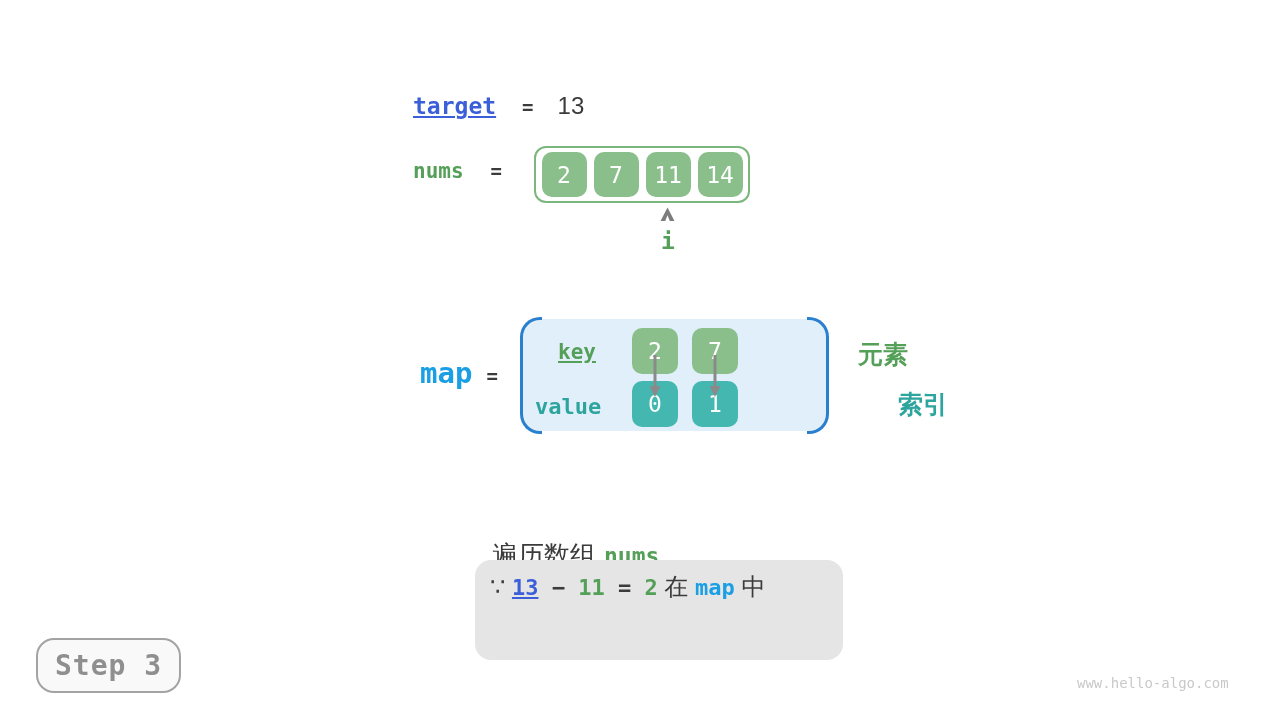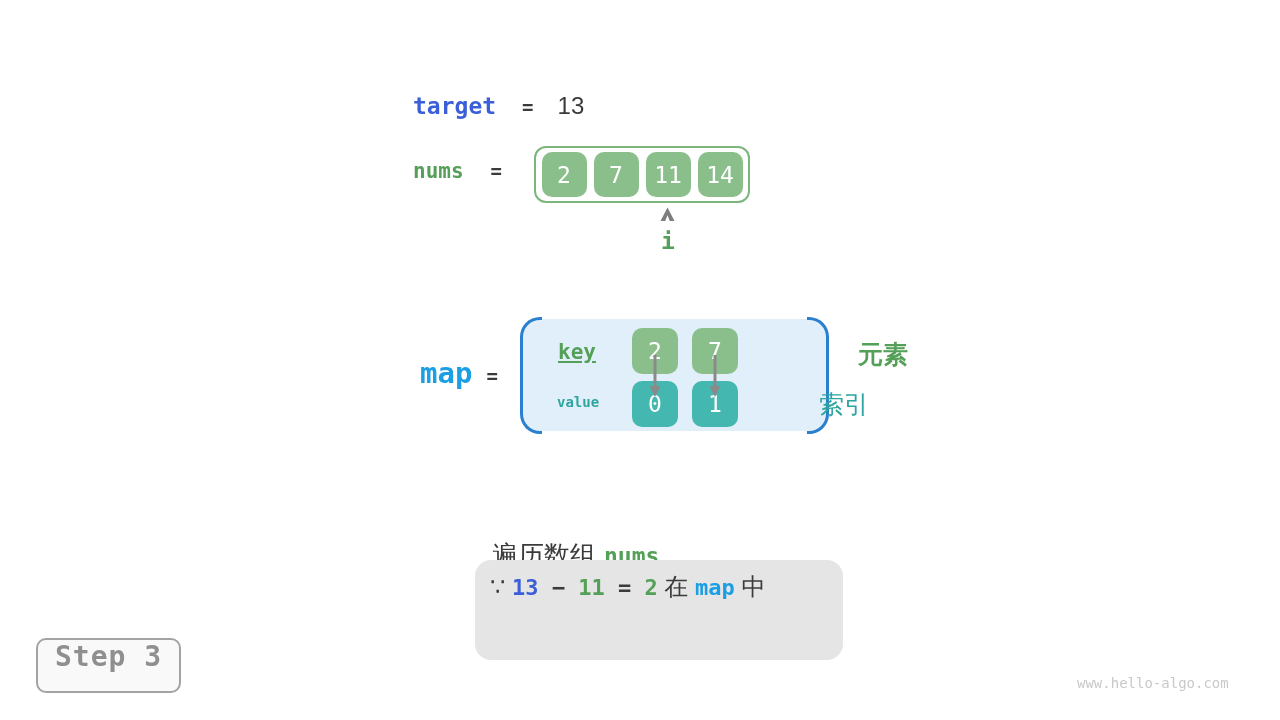--- a/index.html
+++ b/index.html
@@ -8,21 +8,21 @@
     --teal-box:#43b7b0; --teal:#2da59e; --dark:#3b3b3b;
     --arrow-gray:#8a8a8a; --map-fill:#e1effa; --stmt-bg:#e5e5e5;
     --step-border:#a3a3a3; --step-text:#8f8f8f; --step-bg:#f9f9f9;
     --watermark:#c9c9c9;
   }
   html,body{margin:0;padding:0;background:#fff;}
   .canvas{position:relative;width:1280px;height:720px;background:#fff;overflow:hidden;
           font-family:"Liberation Sans","DejaVu Sans",sans-serif;color:var(--dark);}
   .abs{position:absolute;}
   .code{font-family:"DejaVu Sans Mono","Liberation Mono",monospace;font-weight:700;}
-  .t-blue{color:var(--blue);} .t-cyan{color:var(--cyan);} .t-green{color:var(--green);}
+  .t-blue{color:var(--blue);text-decoration:underline;} .t-cyan{color:var(--cyan);} .t-green{color:var(--green);}
   .t-teal{color:var(--teal);} .t-dark{color:var(--dark);}
   .line{display:flex;align-items:baseline;}
   .eq{font-family:"DejaVu Sans Mono","Liberation Mono",monospace;font-weight:700;
       font-size:19px;color:var(--dark);}
 
   
   .target-line{left:413px;top:92px;}
   .target-var{font-size:23px;}
   .target-line .eq{margin-left:26px;}
   .target-val{font-size:24px;margin-left:24px;}
@@ -55,43 +55,43 @@
   .map-fill{left:523px;top:319px;width:303px;height:112px;background:var(--map-fill);
     border-radius:12px;}
   .map-bracket{top:317px;width:22px;height:117px;box-sizing:border-box;}
   .map-bracket.left{left:520px;border-left:3.5px solid var(--bracket);
     border-top:3.5px solid var(--bracket);border-bottom:3.5px solid var(--bracket);
     border-radius:20px 0 0 20px;}
   .map-bracket.right{left:807px;border-right:3.5px solid var(--bracket);
     border-top:3.5px solid var(--bracket);border-bottom:3.5px solid var(--bracket);
     border-radius:0 20px 20px 0;}
   .key-label{left:558px;top:340px;font-size:21px;text-decoration:underline;}
-  .value-label{left:557px;top:394px;font-size:14px;}
+  .value-label{left:535px;top:394px;font-size:22px;}
   .map-cell{position:absolute;width:46px;height:46px;}
   .kc0{left:632px;top:328px;} .kc1{left:692px;top:328px;}
   .vc0{left:632px;top:381px;} .vc1{left:692px;top:381px;}
 
   
   .elem-label{left:858px;top:338px;font-size:25px;font-weight:700;}
-  .index-label{left:819px;top:388px;font-size:25px;font-weight:400;}
+  .index-label{left:898px;top:388px;font-size:25px;font-weight:700;}
 
   
   .caption{left:492px;top:538px;font-size:26px;}
   .caption .code{font-size:23px;margin:0 8px;}
 
   
   .stmt-box{left:475px;top:560px;width:368px;height:100px;box-sizing:border-box;
     background:var(--stmt-bg);border-radius:16px;padding:9px 0 0 15px;
     font-size:24px;line-height:36px;}
   .stmt-box .code{font-size:22px;}
 
   
   .step-badge{left:36px;top:638px;width:145px;height:55px;box-sizing:border-box;
-    border:2.5px solid var(--step-border);border-radius:10px;background:var(--step-bg);
-    display:flex;justify-content:center;}
+    border:2.5px solid var(--step-border);border-radius:18px;background:var(--step-bg);
+    display:flex;align-items:center;justify-content:center;}
   .step-badge span{font-size:28px;color:var(--step-text);letter-spacing:1px;}
 
   
   .watermark{left:1077px;top:675px;font-family:"DejaVu Sans Mono","Liberation Mono",monospace;
     font-size:14px;color:var(--watermark);}
 
   svg{display:block;}
 </style>
 </head>
 <body>

